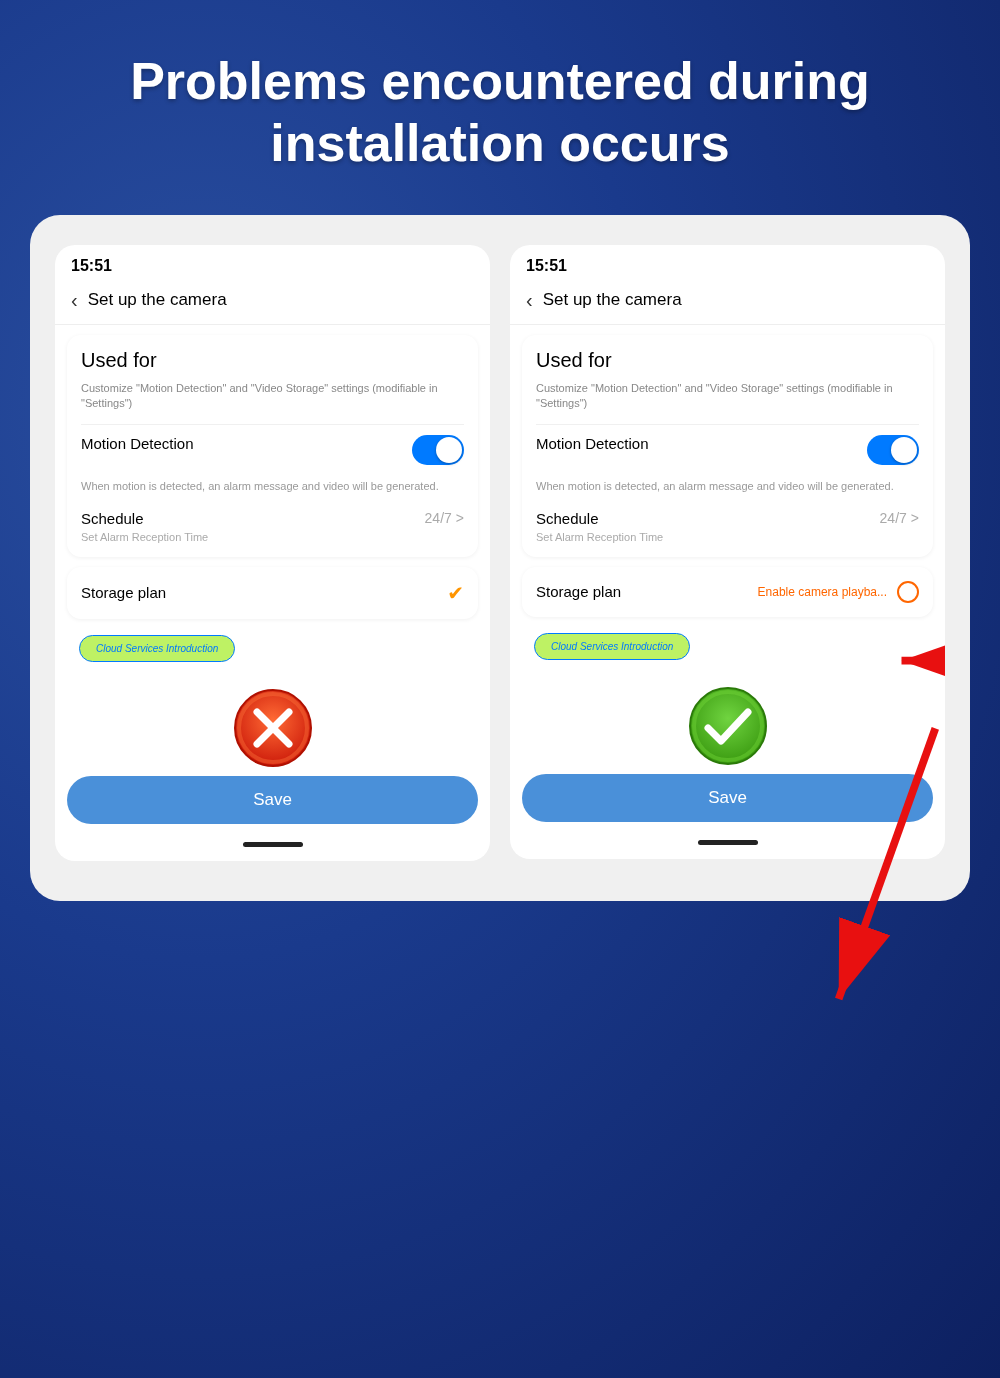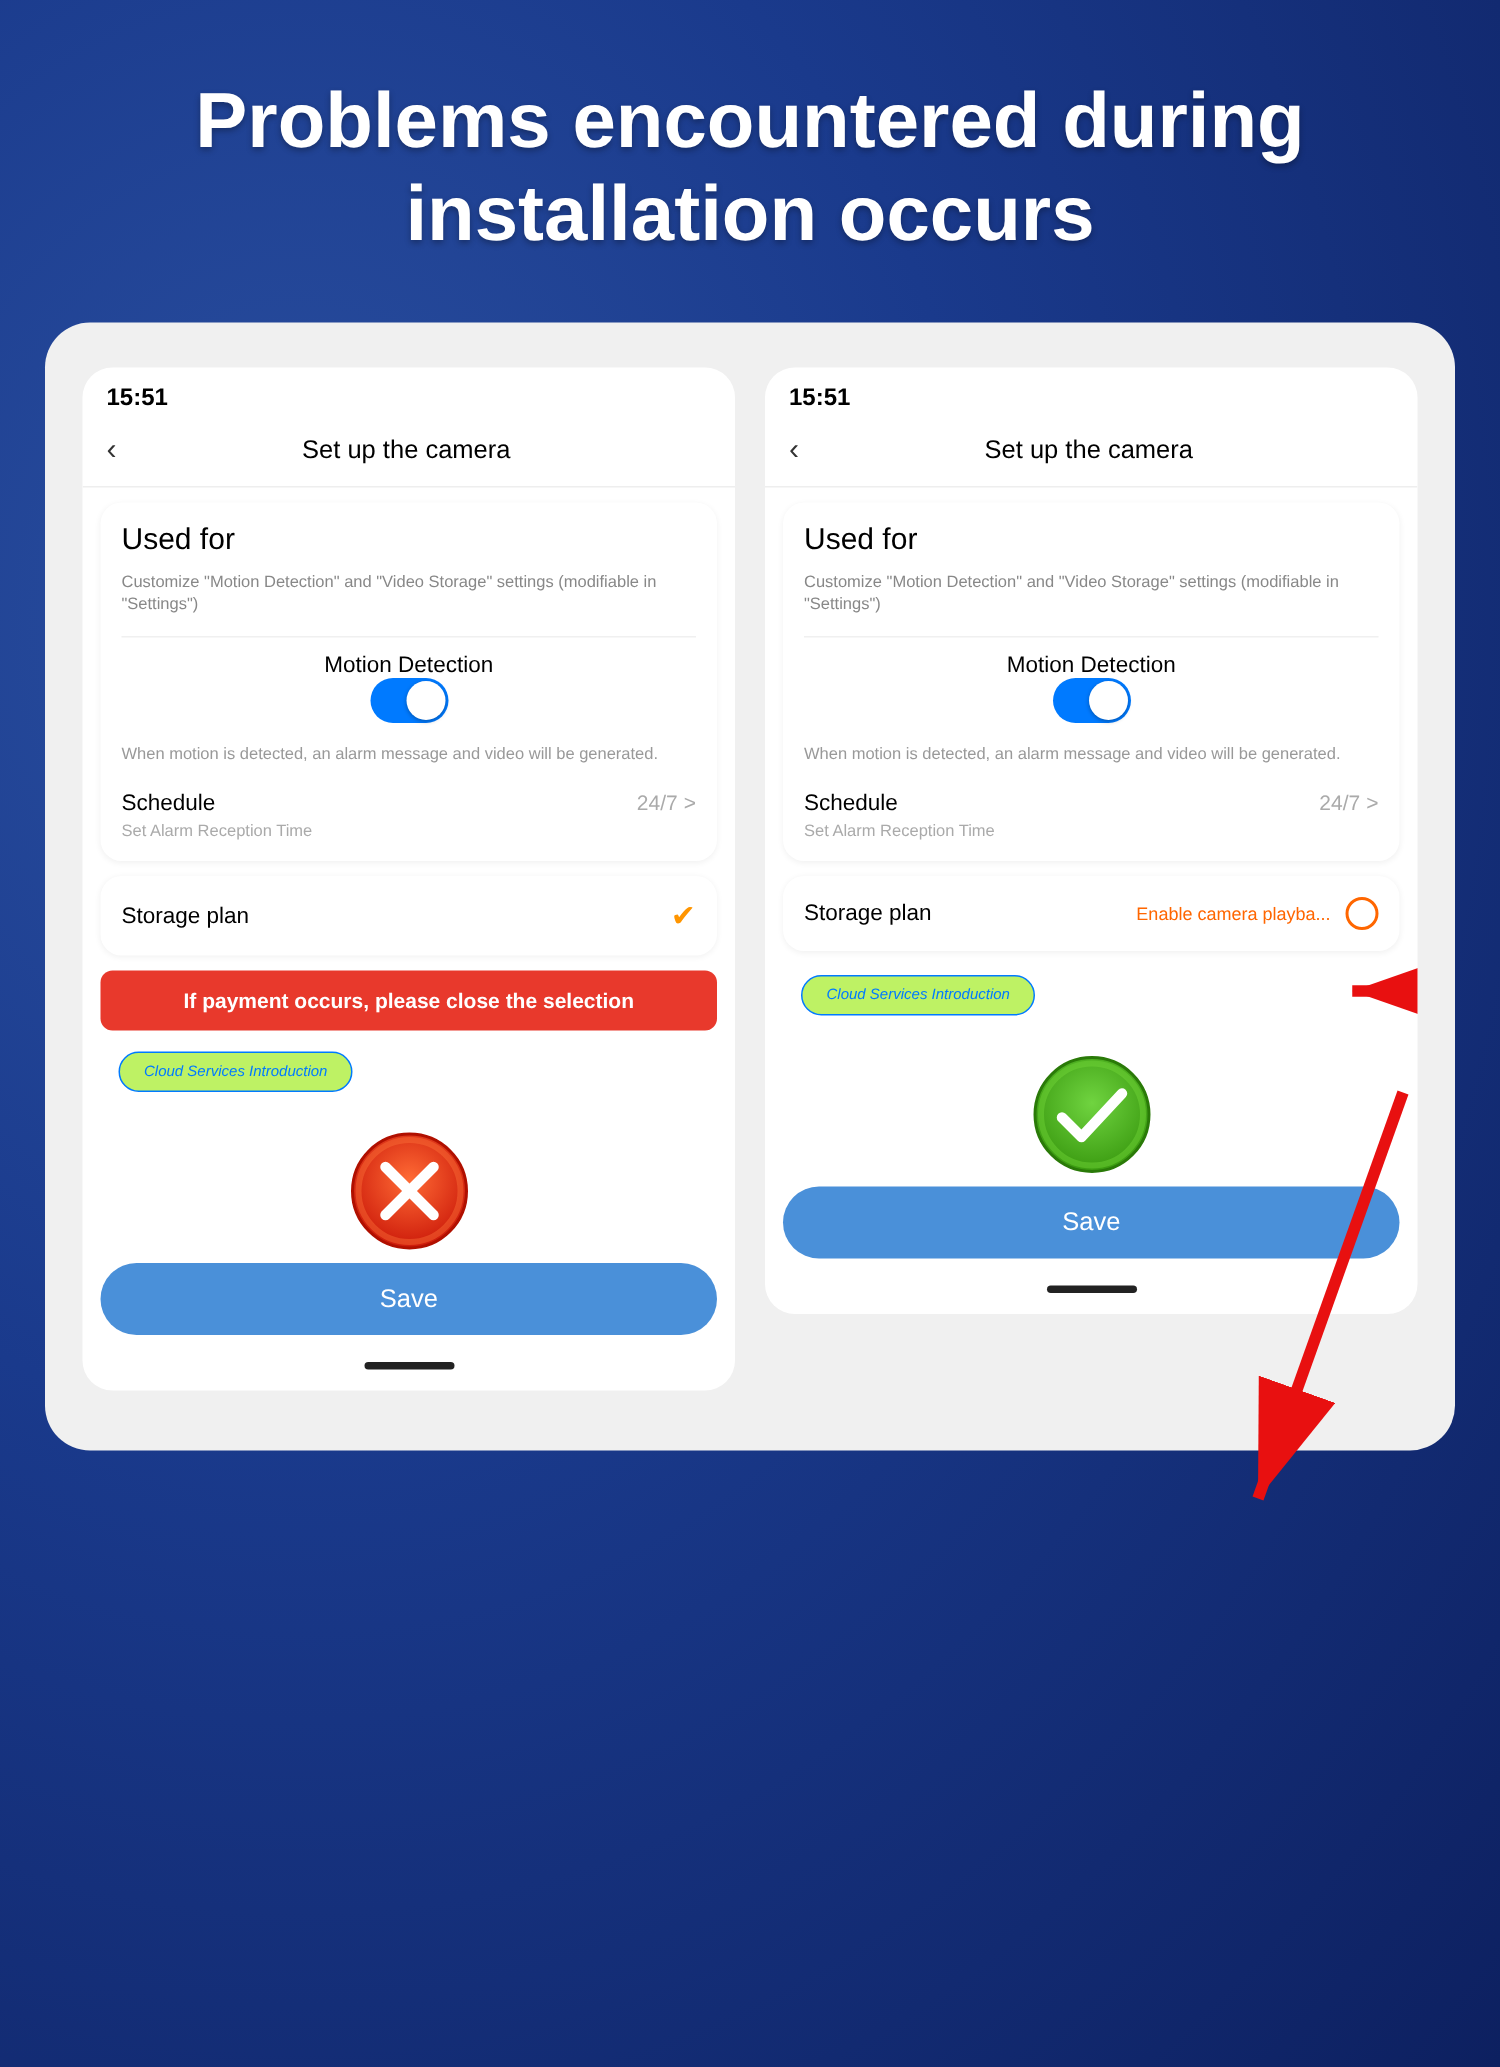--- a/index.html
+++ b/index.html
@@ -60,21 +60,21 @@
     .back-arrow {
       font-size: 20px;
       color: #333;
       margin-right: 10px;
       cursor: pointer;
     }
     .phone-header-title {
       font-size: 17px;
       font-weight: 500;
       flex: 1;
-      text-align: center;
+      text-align: left;
       margin-right: 20px;
     }
     .section-card {
       margin: 10px 12px;
       background: white;
       border-radius: 14px;
       padding: 14px 14px;
       box-shadow: 0 1px 4px rgba(0,0,0,0.06);
     }
     .section-title {
@@ -83,25 +83,24 @@
       margin-bottom: 9px;
     }
     .section-subtitle {
       font-size: 11px;
       color: #888;
       line-height: 1.4;
       margin-bottom: 12px;
     }
     .setting-row {
       display: flex;
-      align-items: center;
+      align-items: flex-start;
       justify-content: space-between;
       padding: 10px 0;
       border-top: 1px solid #f0f0f0;
-      flex-direction: column;
     }
     .setting-label {
       font-size: 15px;
       font-weight: 500;
     }
     .toggle {
       width: 52px;
       height: 30px;
       background: #007aff;
       border-radius: 15px;
@@ -303,21 +302,20 @@
 
     
     <div class="storage-section">
       <div class="storage-row">
         <span class="storage-label">Storage plan</span>
         <span class="storage-check">✔</span>
       </div>
     </div>
 
     
-    <div class="warning-btn">If payment occurs, please close the selection</div>
 
     
     <div style="padding: 0 12px;">
       <span class="cloud-intro-btn">Cloud Services Introduction</span>
     </div>
 
     
     <div class="icon-section">
       <svg width="80" height="80" viewBox="0 0 80 80">
         <defs>

